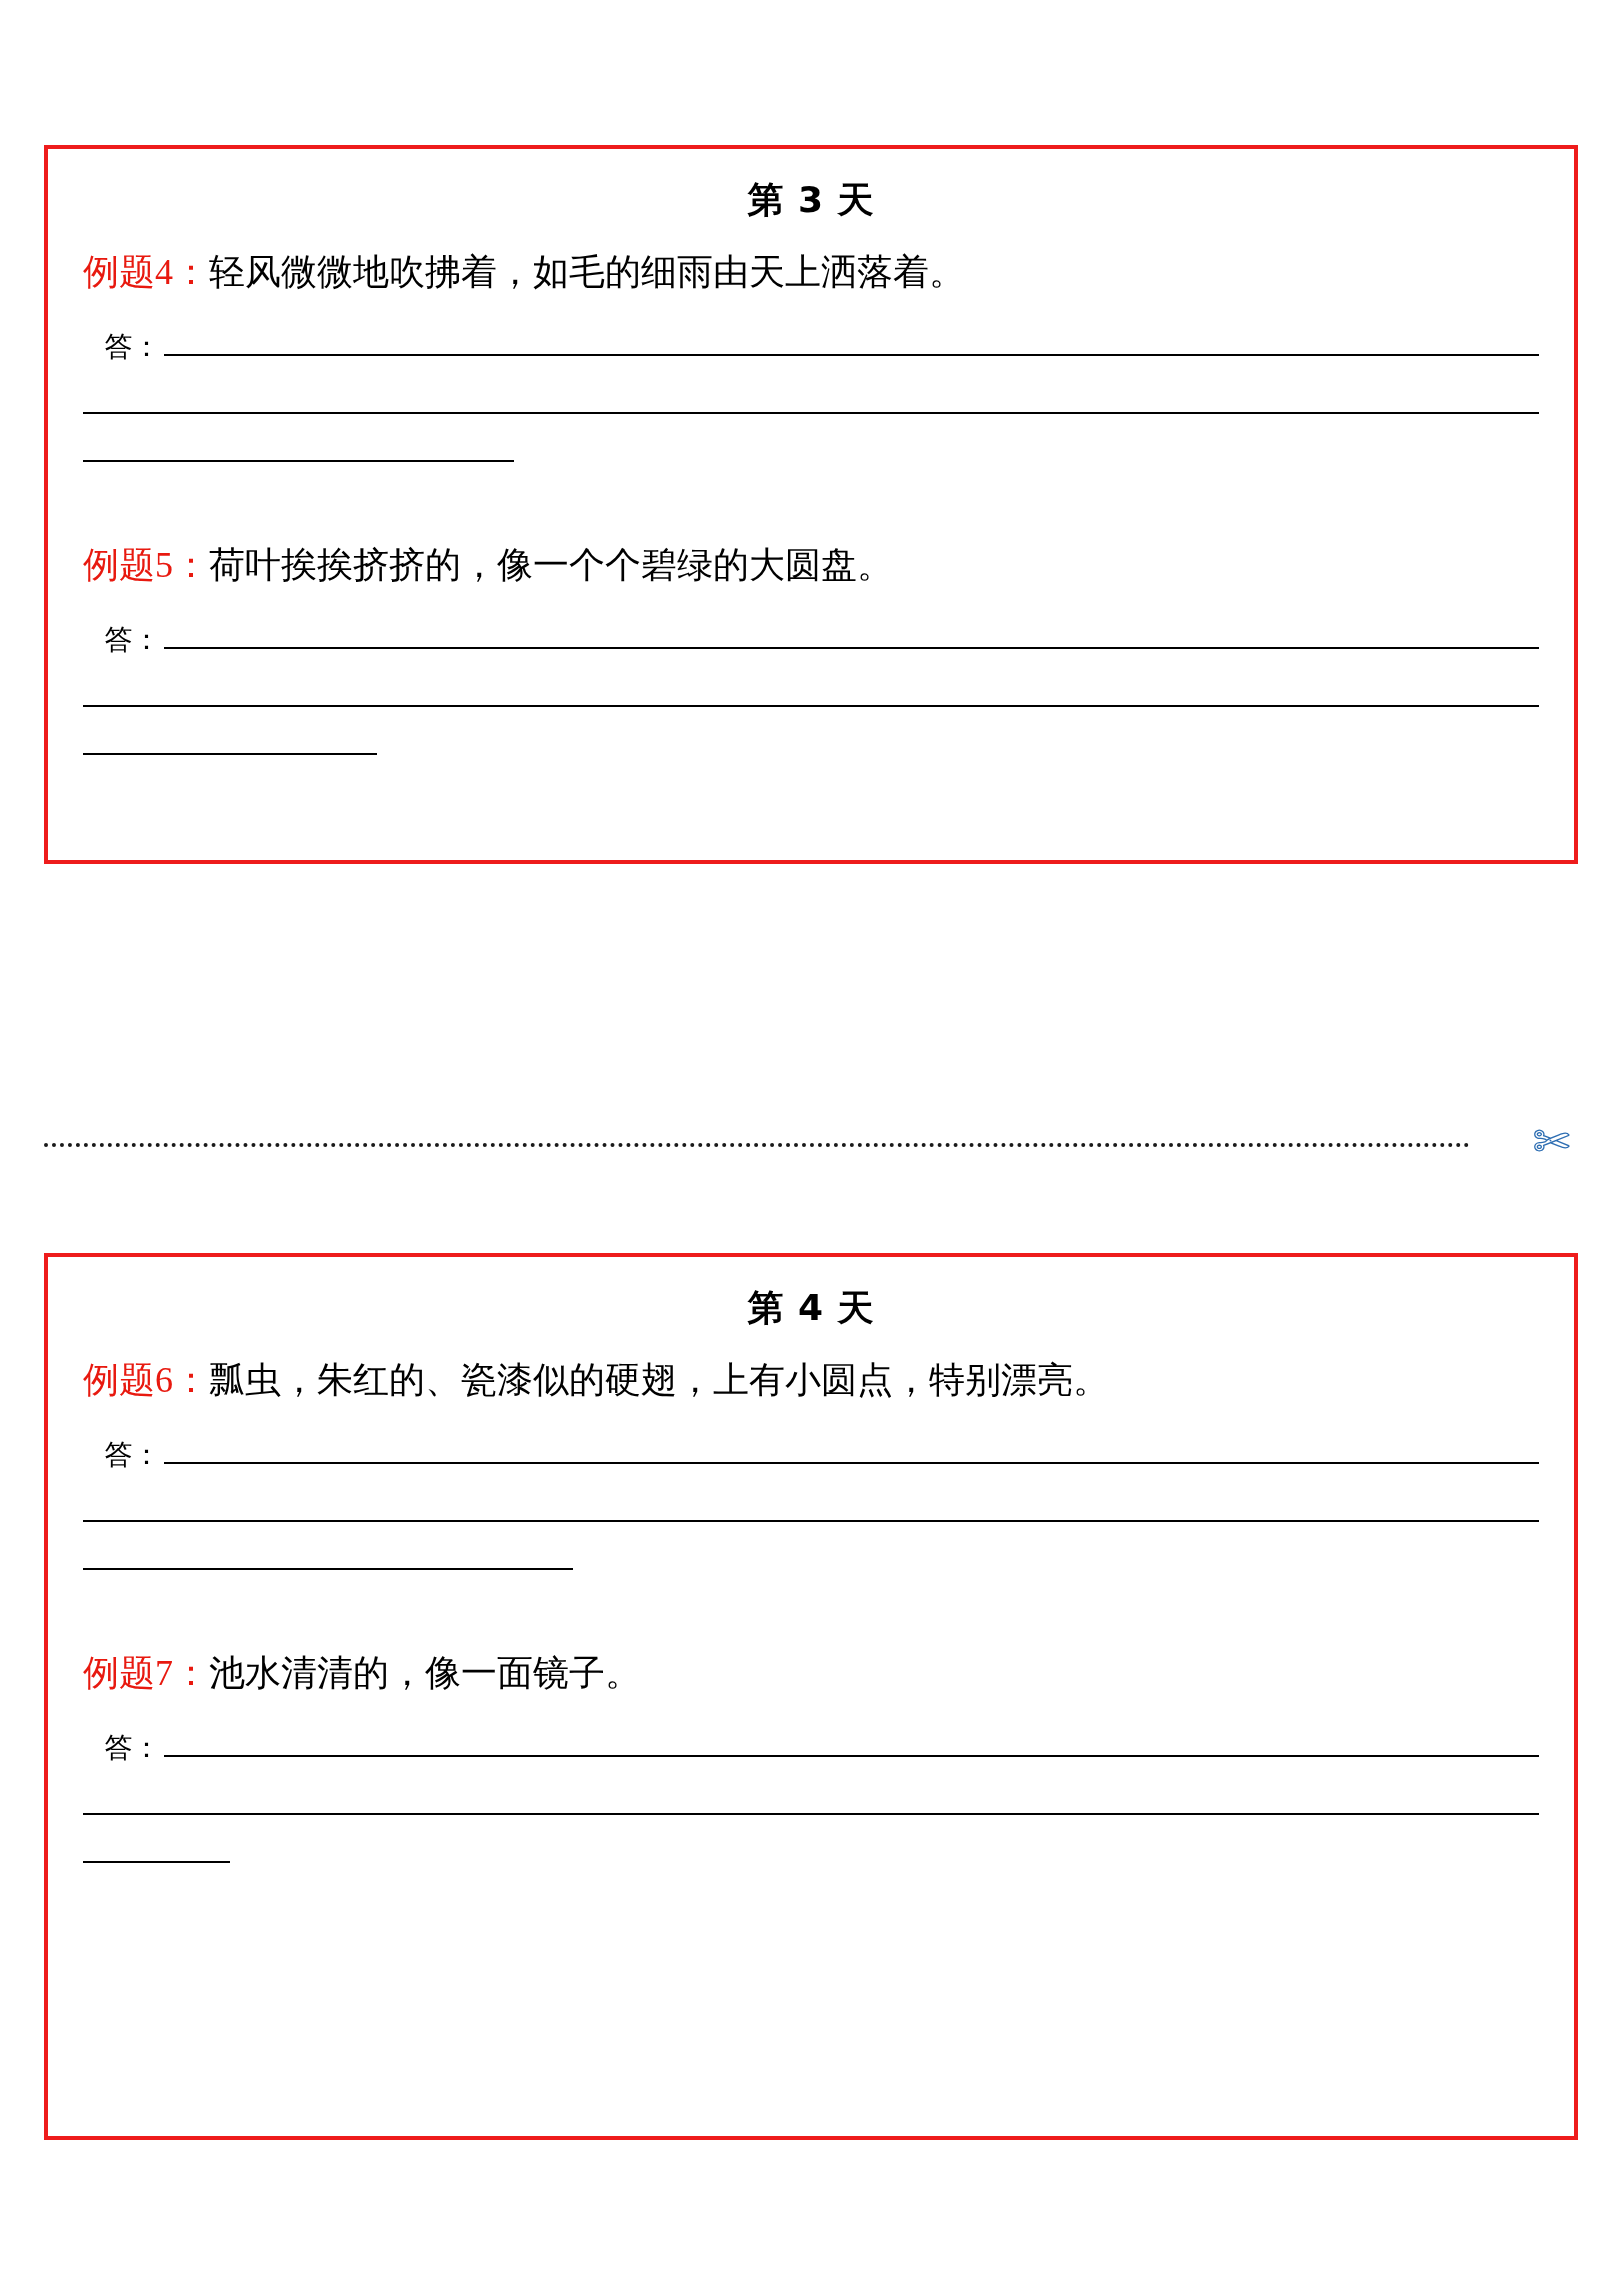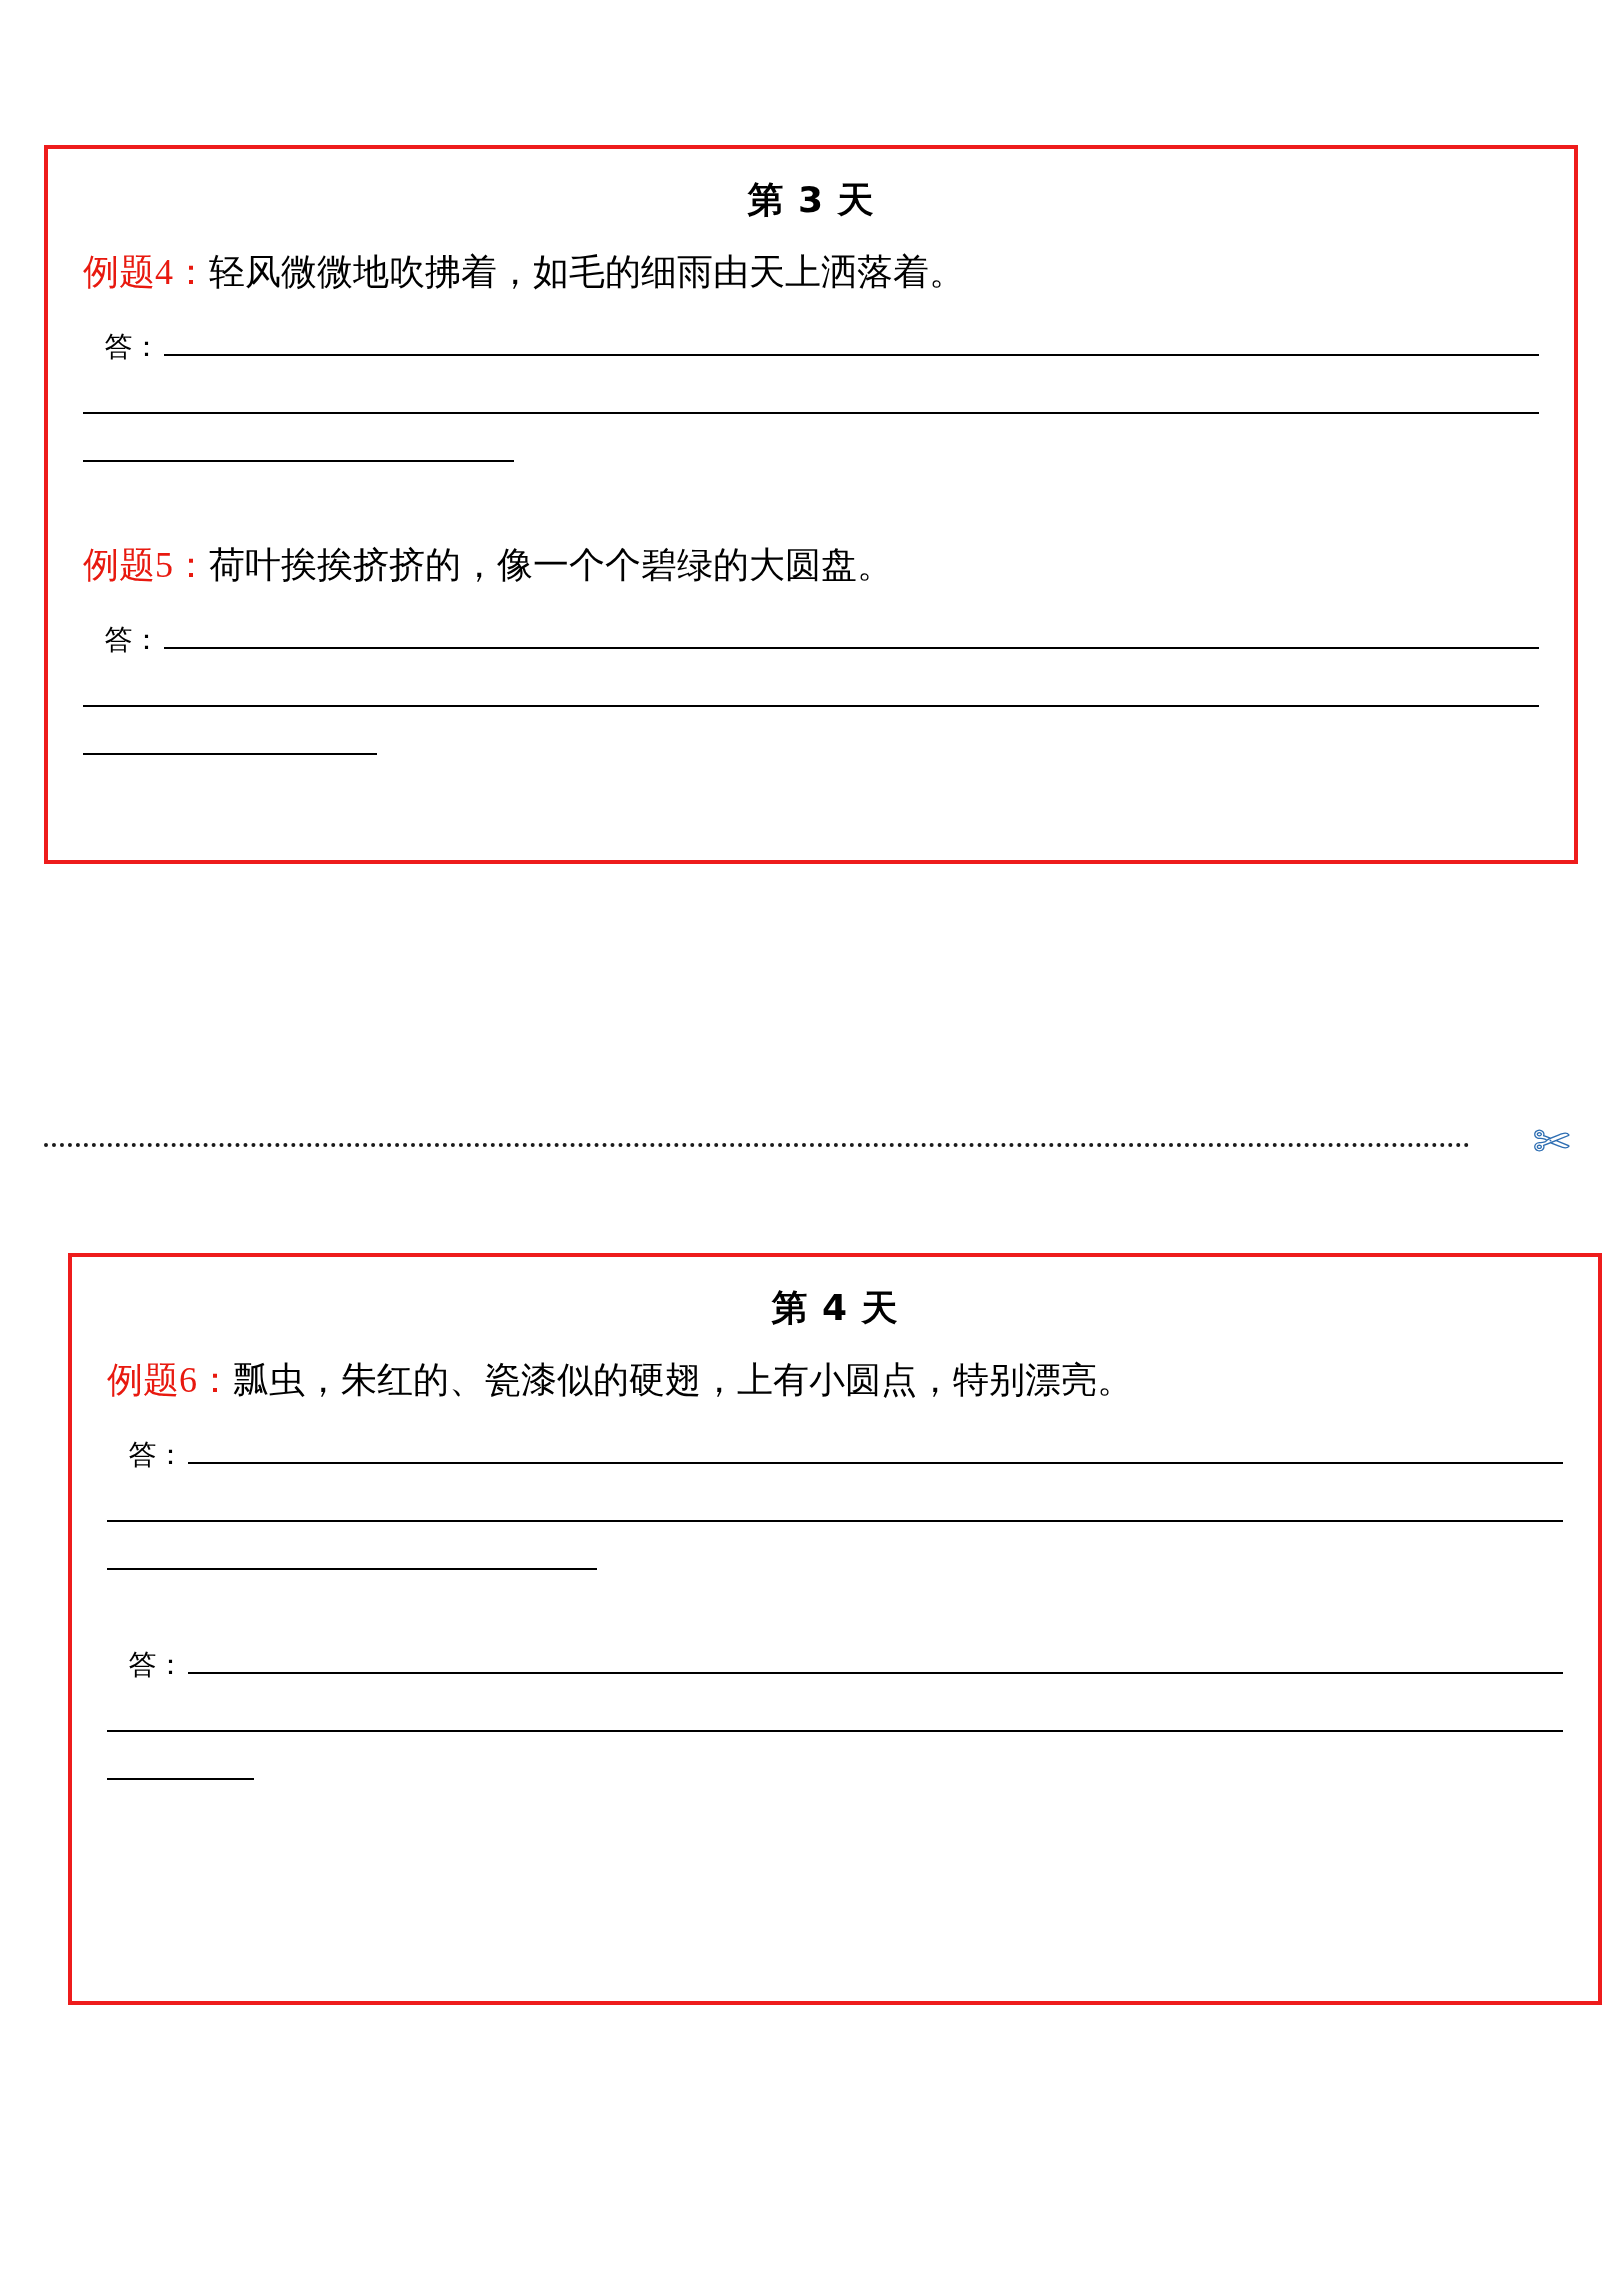--- a/index.html
+++ b/index.html
@@ -22,21 +22,21 @@
   }
   .card {
     position: absolute;
     left: 44px;
     width: 1534px;
     border: 4.9px solid #ee1c1c;
     box-sizing: border-box;
     background: #fff;
   }
   .card-1 { top: 145px; height: 719px; }
-  .card-2 { top: 1253px; height: 752px; margin-left: 24px; }
+  .card-2 { top: 1253px; height: 887px; }
 
   .day-title {
     text-align: center;
     font-family: "DejaVu Sans", "Liberation Sans", sans-serif;
     font-weight: bold;
     font-size: 36px;
     color: #000;
     letter-spacing: 1px;
     margin-top: 27.4px;
     margin-bottom: 7.8px;
@@ -187,20 +187,23 @@
       </div>
       <div class="rule-row">
         <span class="rule-full"></span>
       </div>
       <div class="rule-row">
         <span class="rule-short" style="width:490px"></span>
       </div>
     </div>
 
     <div class="qblock" style="margin-top:76px">
+      <div class="qline">
+        <span class="qlabel">例题</span><span class="qnum">7</span><span class="qcolon">：</span><span class="qtext">池水清清的，像一面镜子。</span>
+      </div>
 
       <div class="answer-row">
         <span class="answer-label">答：</span>
         <span class="rule"></span>
       </div>
       <div class="rule-row">
         <span class="rule-full"></span>
       </div>
       <div class="rule-row">
         <span class="rule-short" style="width:147px"></span>

